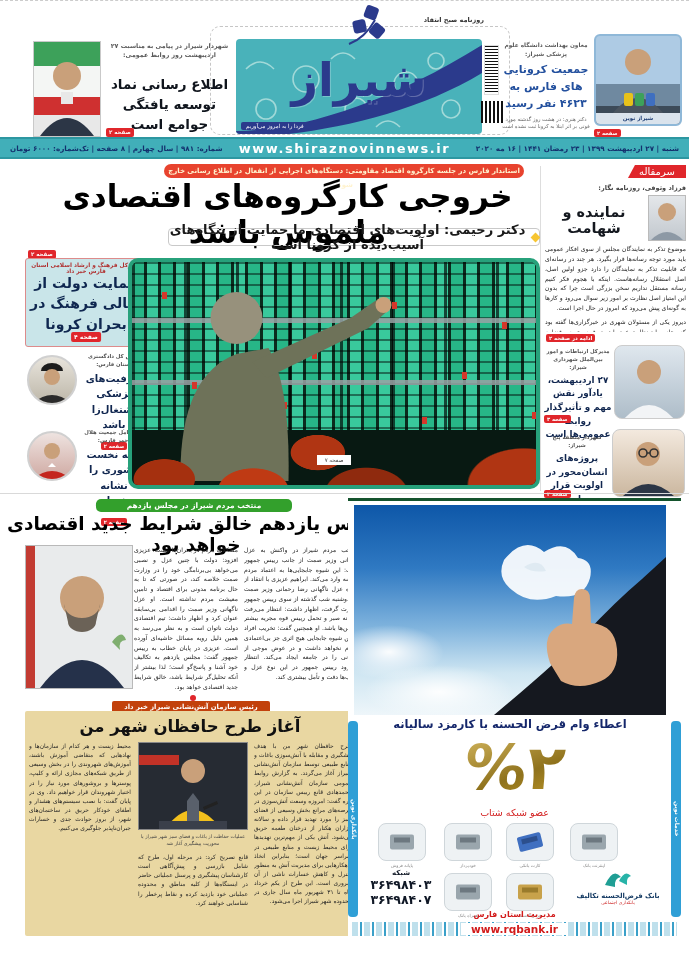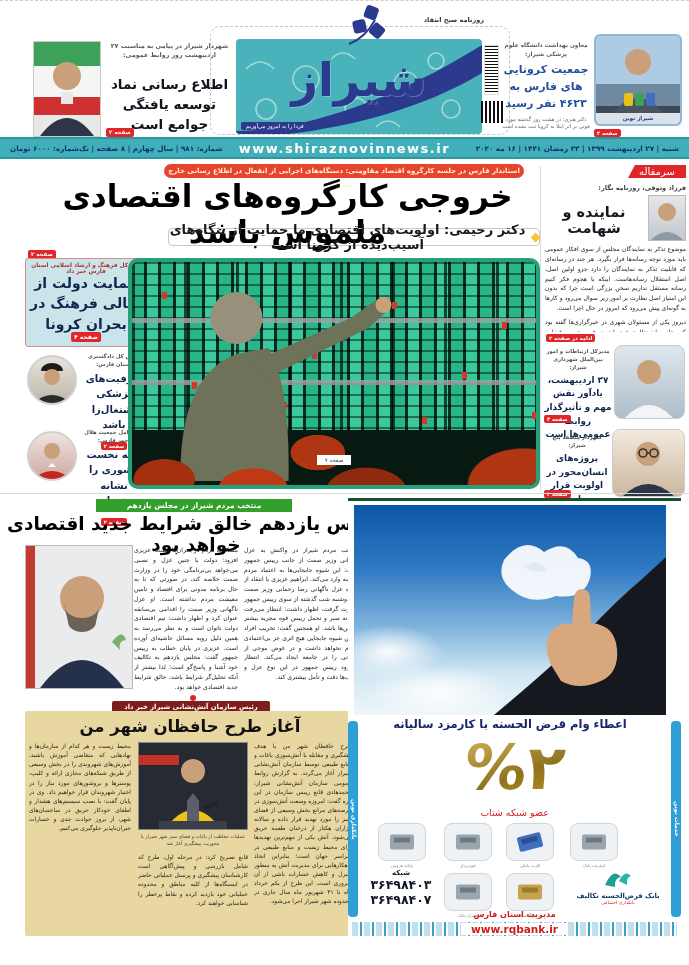--- a/index.html
+++ b/index.html
@@ -126,31 +126,31 @@
       radial-gradient(46px 30px at 46% 55%, #b03513 58%, transparent 60%),
       radial-gradient(95px 62px at 97% 100%, #b03513 58%, transparent 60%); }
   .mk-cap { position:absolute; left:0; right:0; bottom:34px; text-align:center; font-size:17px; font-weight:900;
     color:#ffd21e; text-shadow:1px 1px 0 #2c5a1f, -1px -1px 0 #2c5a1f, 0 0 5px rgba(0,0,0,.85); }
   .mk-pg { position:absolute; left:50%; transform:translateX(-50%); bottom:20px; width:34px; height:10px;
     background:#fff; font-size:5.5px; color:#444; text-align:center; line-height:10px; }
 
   
   .hr1 { left:0; top:492px; width:689px; height:1px; background:#d9d9d9; }
   .parl-kick { left:96px; top:498px; width:196px; height:13px; background:#33a02c; color:#fff;
-    font-size:7.5px; font-weight:800; line-height:13px; text-align:center; border-radius:0; }
+    font-size:7.5px; font-weight:800; line-height:13px; text-align:center; border-radius:5px; }
   .parl-hl { left:0; top:512px; width:392px; font-size:18.5px; font-weight:900; color:#000; text-align:center; }
   .parl-ph { left:25px; top:544px; width:108px; height:144px; border:1px solid #b9b9b9; overflow:hidden;
     background:linear-gradient(90deg,#c23b32 0 9px,#e9ebec 9px); }
   .pcol { font-size:6.1px; line-height:1.6; color:#1c1c1c; overflow:hidden; }
   .colA { left:244px; top:544px; width:114px; height:148px; }
   .colB { left:134px; top:544px; width:104px; height:148px; }
   .enddot { left:190px; top:694px; width:6px; height:6px; border-radius:50%; background:#e0262b; }
 
   
-  .fire-kick { left:112px; top:700px; width:158px; height:12px; background:#7f1d1d; color:#fff;
+  .fire-kick { left:112px; top:700px; width:158px; height:12px; background:#c2410c; color:#fff;
     font-size:6.8px; font-weight:700; line-height:12px; text-align:center; border-radius:2px; }
   .fire-box { left:25px; top:710px; width:333px; height:225px; background:#e9d7a2; border-radius:2px; }
   .fire-hl { left:60px; top:716px; width:260px; font-size:16.5px; font-weight:900; color:#111; text-align:center; }
   .fcol { font-size:5.9px; line-height:1.55; color:#222; overflow:hidden; }
   .fcolR { left:254px; top:741px; width:98px; height:186px; }
   .fcolL { left:29px; top:741px; width:102px; height:186px; }
   .fire-ph { left:138px; top:741px; width:110px; height:88px; background:#262b33; border:1px solid #888; overflow:hidden; }
   .fire-ph .redband { position:absolute; left:0; top:12px; width:40px; height:10px; background:#c23227; }
   .fire-cap { left:138px; top:832px; width:110px; font-size:4.8px; color:#444; text-align:center; line-height:1.5; }
   .fire-pcol { left:138px; top:852px; width:110px; height:78px; }

